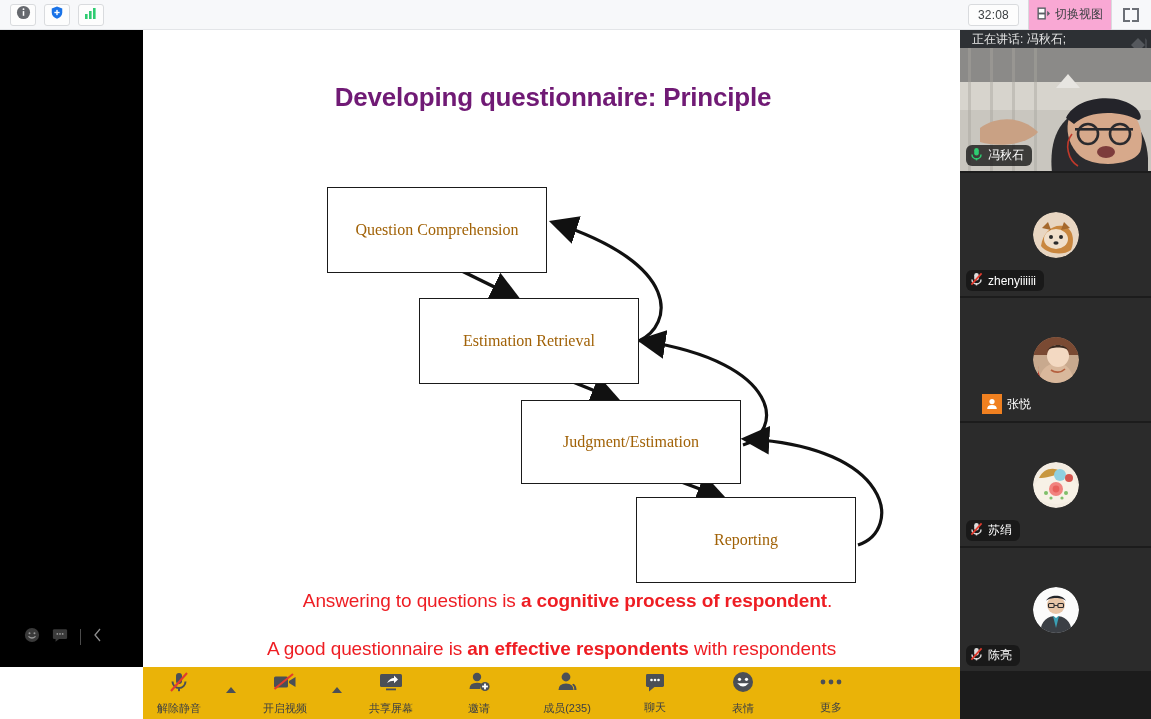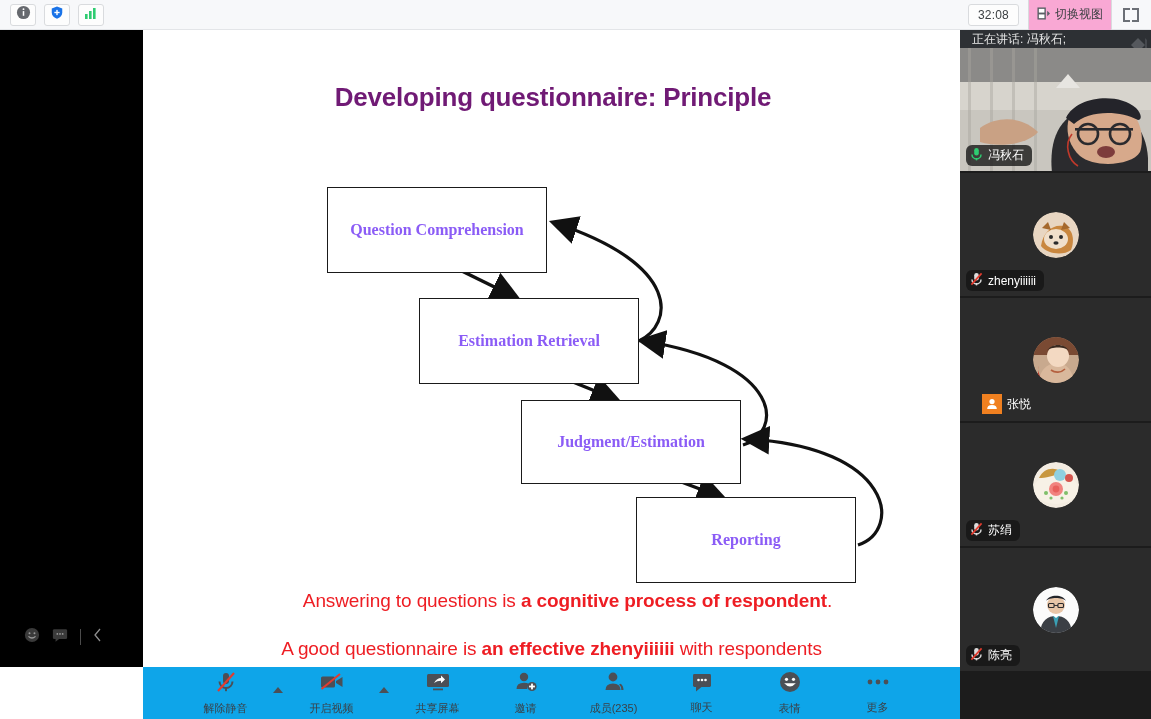--- a/index.html
+++ b/index.html
@@ -71,41 +71,41 @@
     font-size: 26px; font-weight: bold; color: #701a75;
     letter-spacing: -0.2px;
   }
   .diagram { position: absolute; left: 100px; top: 115px; width: 700px; height: 420px; }
   .dbox {
     position: absolute;
     border: 1.6px solid #1a1a1a;
     background: #ffffff;
     display: flex; align-items: center; justify-content: center;
     font-family: "Liberation Serif", serif;
-    font-size: 16px; color: #8b5cf6; font-weight: bold;
+    font-size: 16px; color: #a16207;
   }
   .dbox.b1 { left: 84px;  top: 42px;  width: 220px; height: 86px; }
   .dbox.b2 { left: 176px; top: 153px; width: 220px; height: 86px; }
   .dbox.b3 { left: 278px; top: 255px; width: 220px; height: 84px; }
   .dbox.b4 { left: 393px; top: 352px; width: 220px; height: 86px; }
   .diagram svg { position: absolute; left: 0; top: 0; width: 700px; height: 460px; overflow: visible; }
 
   .redline {
     position: absolute; left: 0; width: 817px; text-align: center;
     color: #ee1d23; font-size: 19px; letter-spacing: -0.1px;
   }
   .redline b { font-weight: bold; }
   .redline.l1 { top: 560px; padding-left: 32px; }
   .redline.l2 { top: 608px; }
 
   
   .bottombar {
     position: absolute; left: 143px; top: 637px; width: 817px; height: 52px;
-    background: #0ea5e9;
-    display: flex; align-items: center; justify-content: center; gap: 16px;
+    background: #eab308;
+    display: flex; align-items: center; gap: 16px;
   }
   .bb-item {
     width: 72px; height: 52px;
     display: flex; flex-direction: column; align-items: center; justify-content: center; gap: 3px;
     color: #4b4f56;
   }
   .bb-label { font-size: 11px; color: #3b3f45; white-space: nowrap; }
   .bb-caret {
     width: 12px; height: 52px; display: flex; align-items: center; justify-content: center;
     margin-left: -6px; margin-right: -4px;
@@ -260,21 +260,21 @@
         <div class="dbox b1">Question Comprehension</div>
         <div class="dbox b2">Estimation Retrieval</div>
         <div class="dbox b3">Judgment/Estimation</div>
         <div class="dbox b4">Reporting</div>
       </div>
 
       <div class="redline l1">
         <span>Answering to questions is </span><b>a cognitive process of respondent</b><span>.</span>
       </div>
       <div class="redline l2">
-        <span>A good questionnaire is </span><b>an effective zhenyiiiiii</b><span> with respondents</span>
+        <span>A good questionnaire is </span><b>an effective respondents</b><span> with respondents</span>
       </div>
     </div>
 
     <div class="bottombar">
 
       <div class="bb-item">
         <span>
           <svg width="24" height="24" viewBox="0 0 24 24">
             <rect x="9" y="3" width="6" height="11" rx="3" fill="#4b4f56"></rect>
             <path d="M5.5 11.5 a6.5 6.5 0 0 0 13 0" stroke="#4b4f56" stroke-width="2" fill="none"></path>

